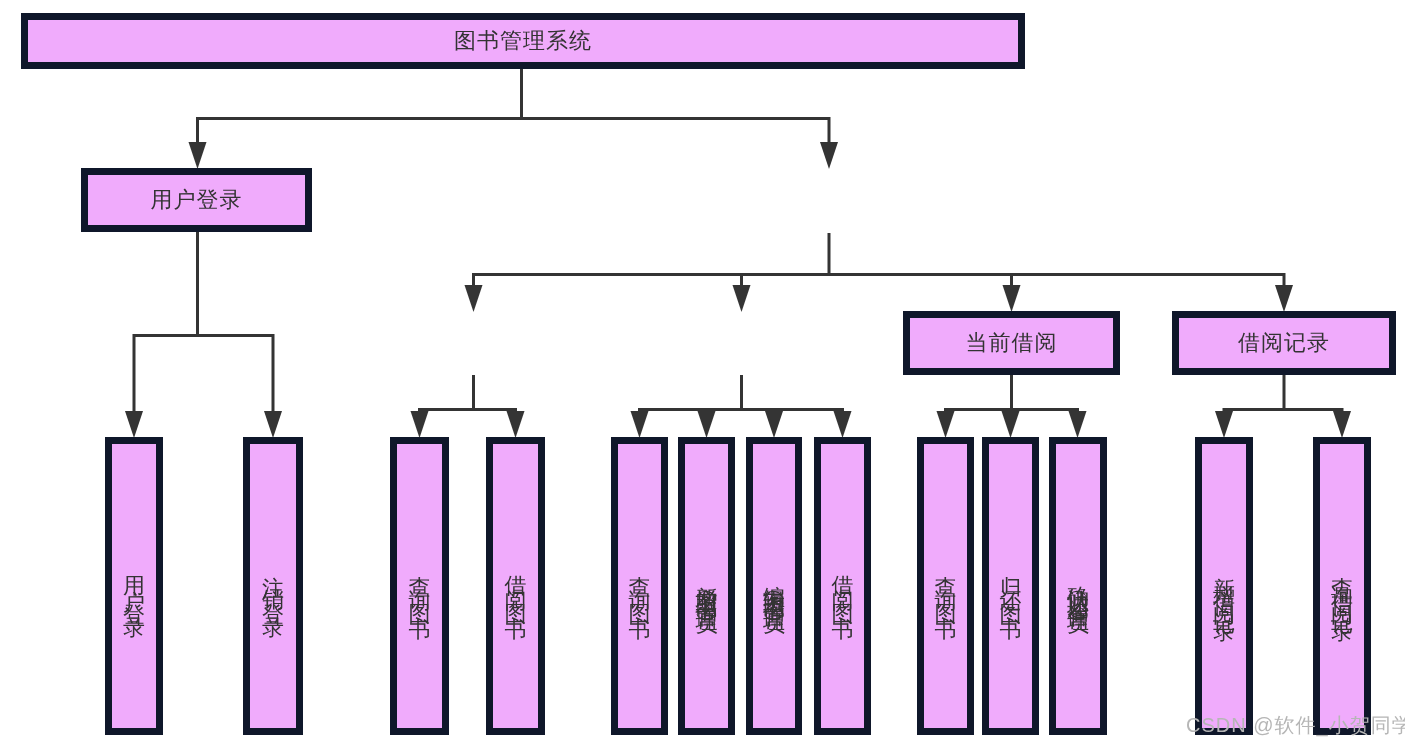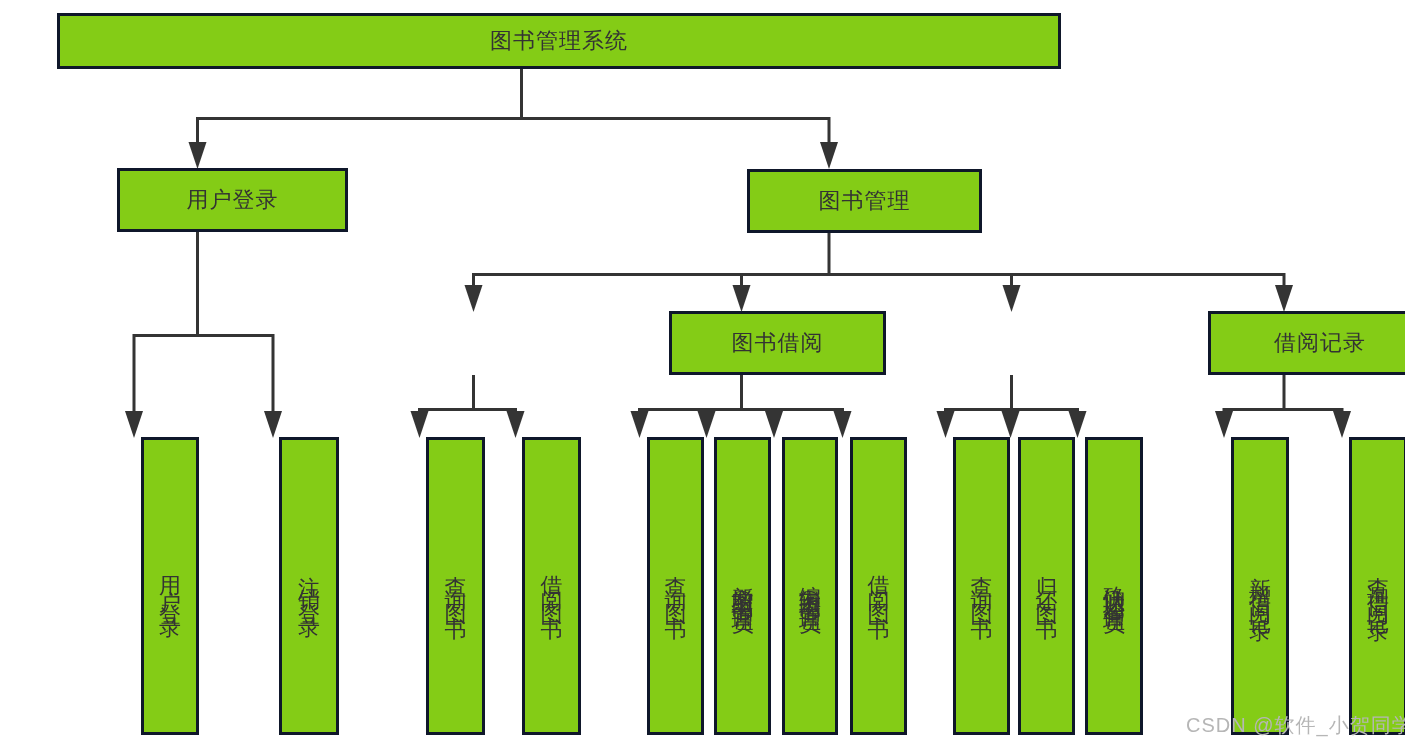--- a/index.html
+++ b/index.html
@@ -1,23 +1,23 @@
 <!DOCTYPE html>
 <html><head>
 <meta charset="utf-8">
 <style>
   html,body{margin:0;padding:0;background:#ffffff;}
   .stage{
     position:relative;width:1405px;height:747px;background:#ffffff;overflow:hidden;
     font-family:"Liberation Sans","DejaVu Sans",sans-serif;color:#333333;
   }
   .node{
-    position:absolute;box-sizing:border-box;background:#84cc16;
-    border:3px solid #0f172a;display:flex;align-items:center;justify-content:center;
-    font-size:22px;color:#333333;letter-spacing:1px;white-space:nowrap;margin-left:36px;
+    position:absolute;box-sizing:border-box;background:#f0abfc;
+    border:7px solid #0f172a;display:flex;align-items:center;justify-content:center;
+    font-size:22px;color:#333333;letter-spacing:1px;white-space:nowrap;
   }
   .h-node{text-align:center;}
   .leaf{
     top:437px;height:298px;writing-mode:vertical-rl;text-orientation:mixed;
     white-space:normal;line-height:1;
   }
   .sp4{letter-spacing:14px;}
   .sp6{letter-spacing:9px;}
   .sp9{letter-spacing:4px;}
   .wires{position:absolute;left:0;top:0;width:1405px;height:747px;z-index:1;}
@@ -79,23 +79,22 @@
       <path d="M1068.5 411 H1086.5 L1077.5 438 Z"></path>
 
       <path d="M1215 411 H1233 L1224 438 Z"></path>
       <path d="M1333 411 H1351 L1342 438 Z"></path>
     </g>
   </svg>
 
   <div class="node h-node" style="left:21px;top:13px;width:1004px;height:56px">图书管理系统</div>
 
   <div class="node h-node" style="left:81px;top:168px;width:231px;height:64px">用户登录</div>
-  <div class="node h-node" style="left:711px;top:169px;width:235px;height:64px">图书管理</div>
 
-  <div class="node h-node" style="left:633px;top:311px;width:217px;height:64px">图书借阅</div>
+  <div class="node h-node" style="left:903px;top:311px;width:217px;height:64px">当前借阅</div>
   <div class="node h-node" style="left:1172px;top:311px;width:224px;height:64px">借阅记录</div>
 
   <div class="node leaf sp4" style="left:105px;width:58px">用户登录</div>
   <div class="node leaf sp4" style="left:243px;width:60px">注销登录</div>
 
   <div class="node leaf sp4" style="left:390px;width:59px">查询图书</div>
   <div class="node leaf sp4" style="left:486px;width:59px">借阅图书</div>
 
   <div class="node leaf sp4" style="left:611px;width:57px">查询图书</div>
   <div class="node leaf sp9" style="left:678px;width:57px">新增图书（管理员）</div>

